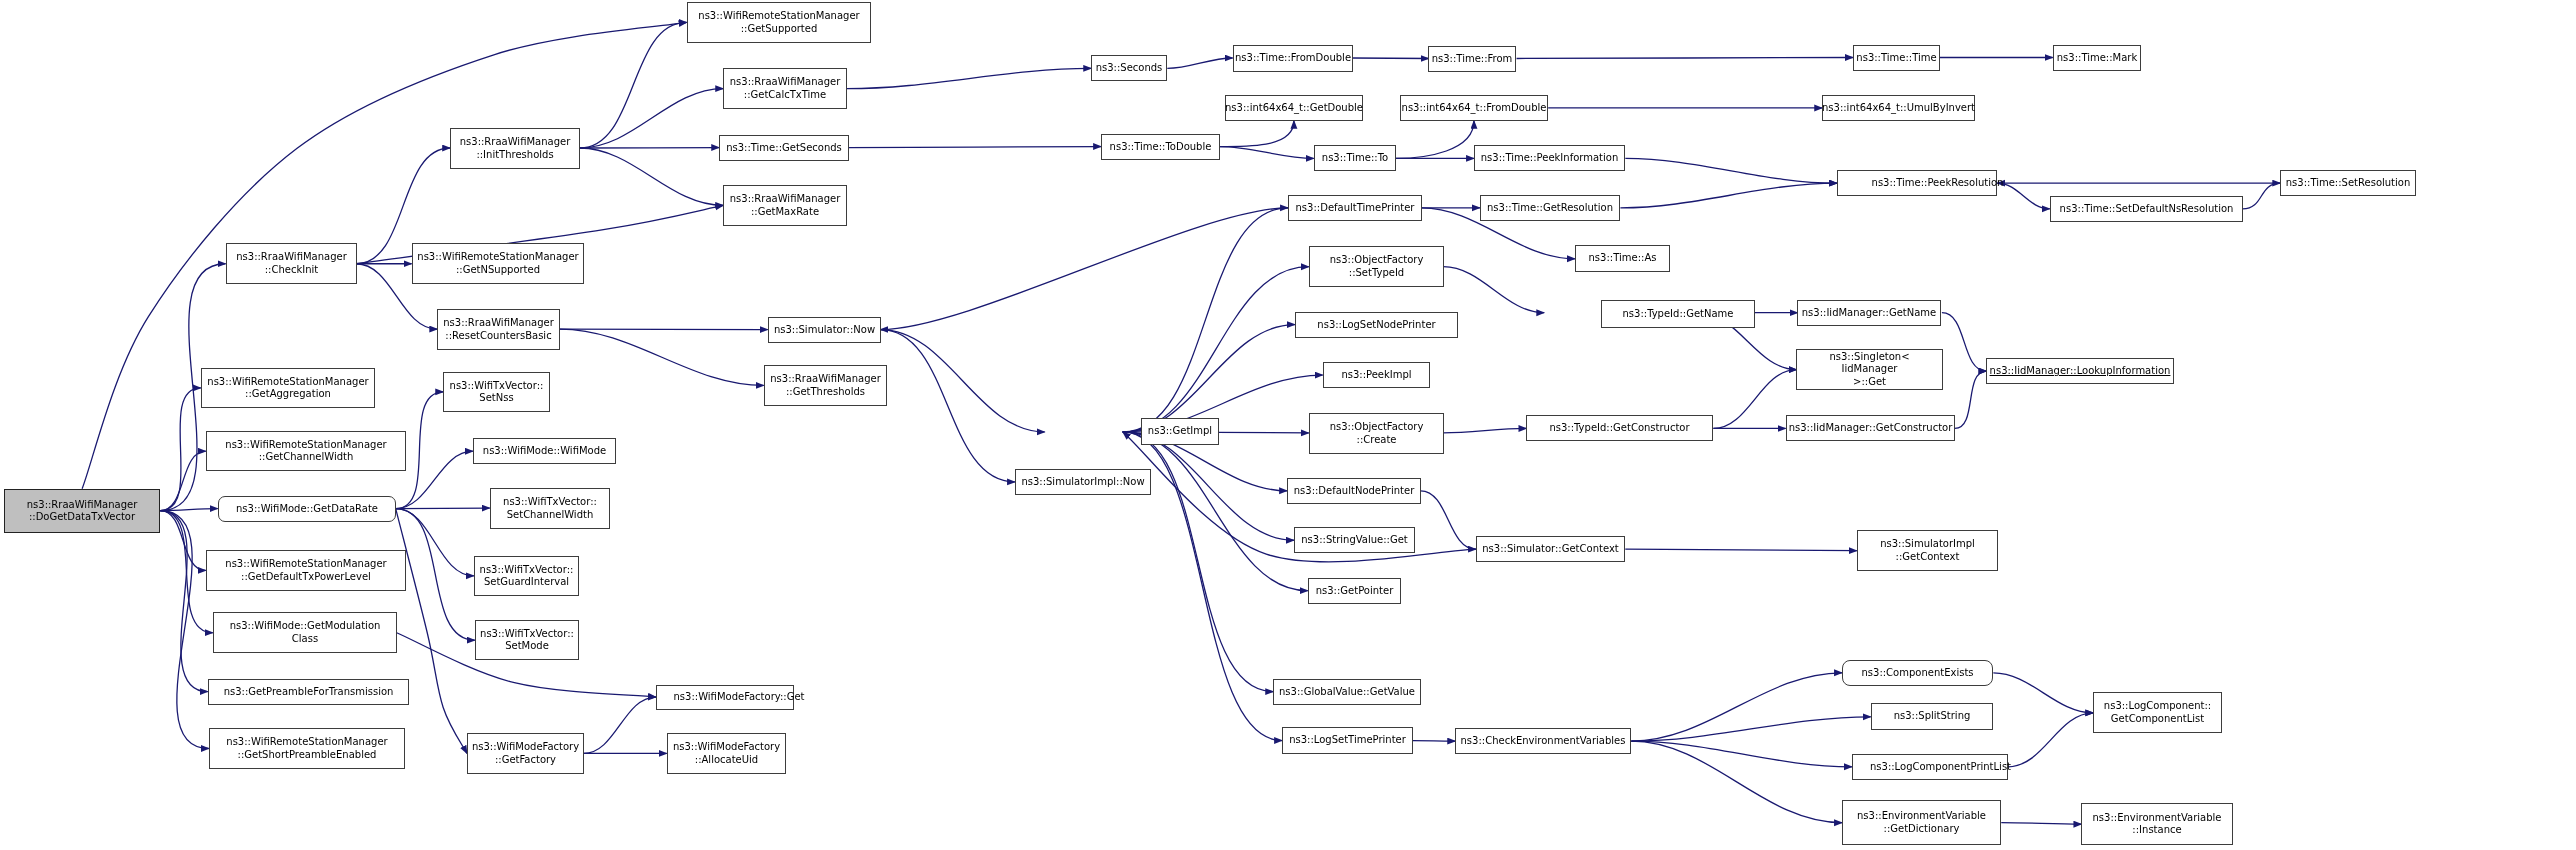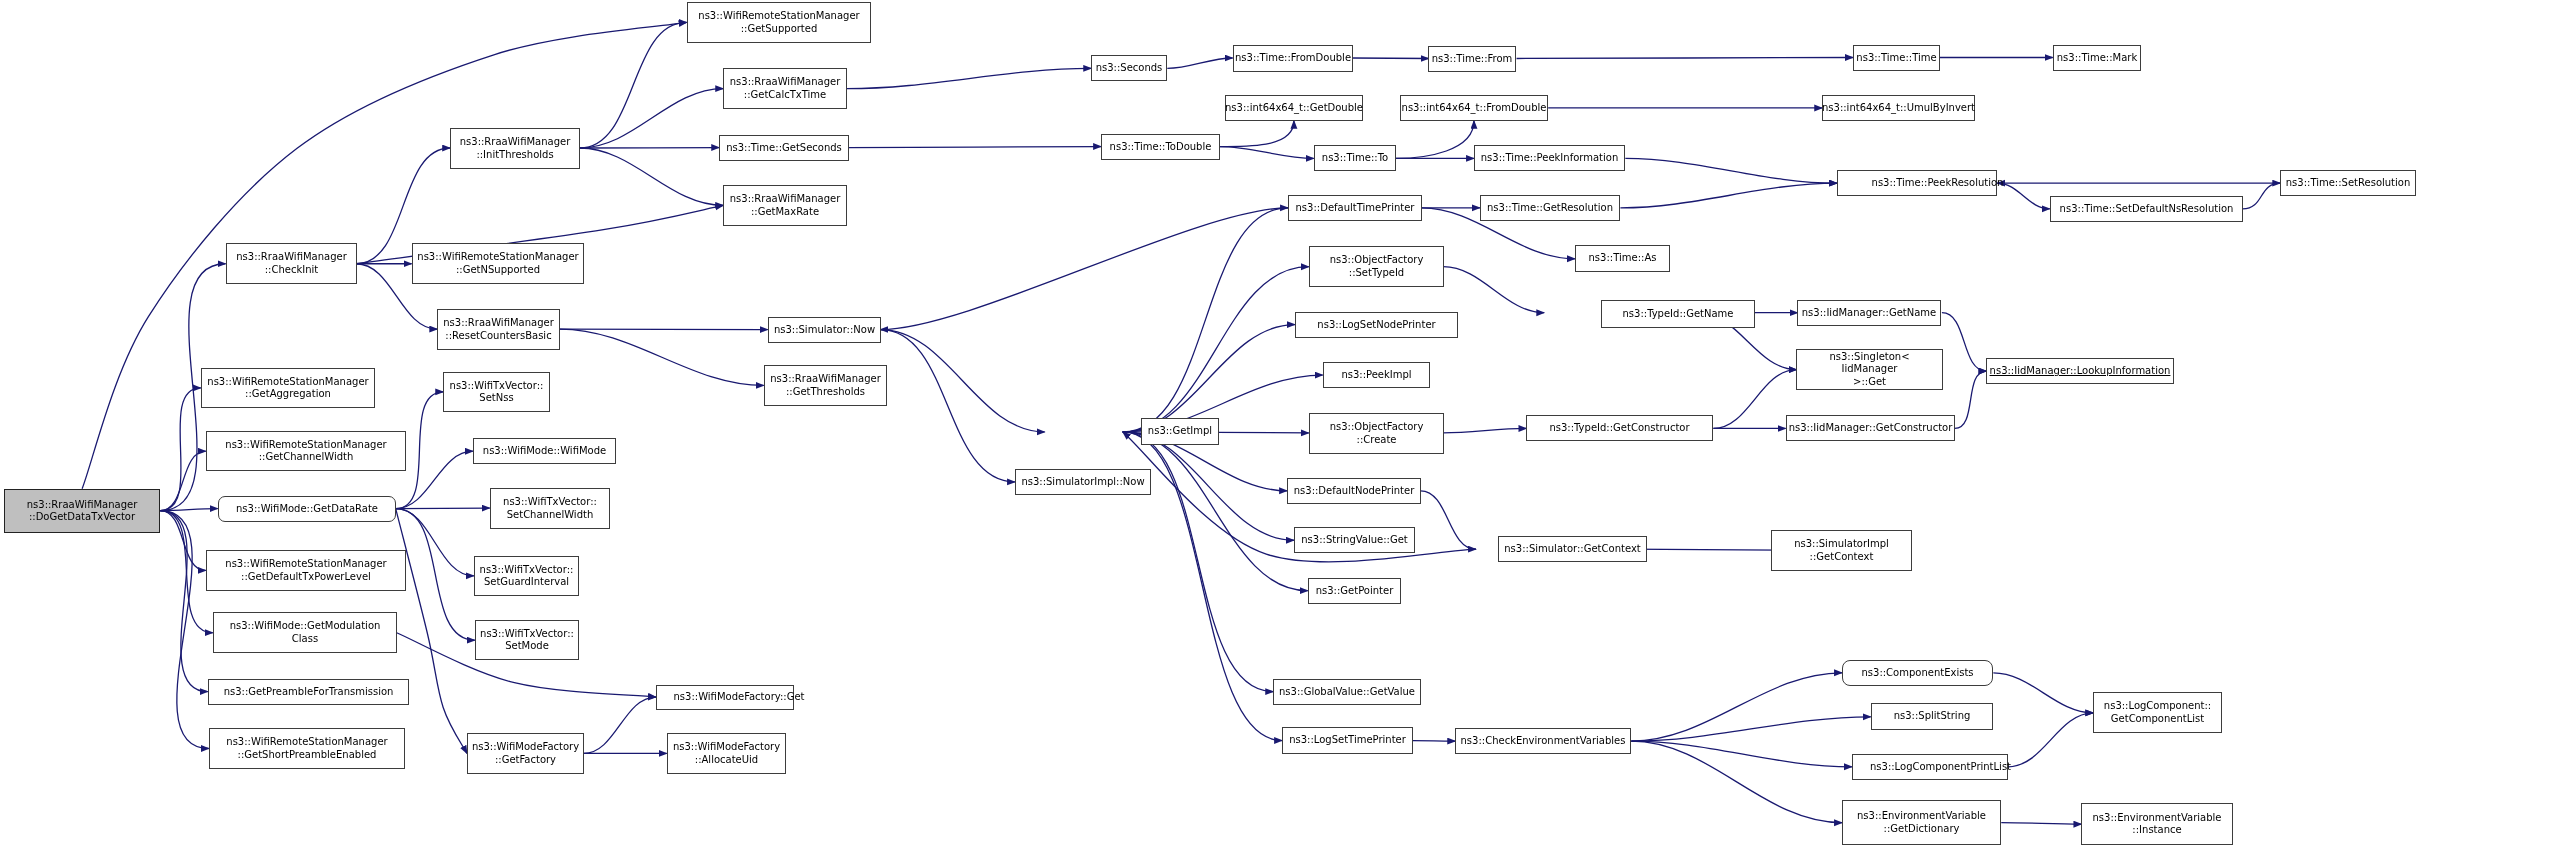--- a/index.html
+++ b/index.html
@@ -169,31 +169,31 @@
       <div class="node" style="left: 1294px; top: 527px; width: 121px; height: 26px;">ns3::StringValue::Get</div>
       <div class="node" style="left: 1308px; top: 578px; width: 93px; height: 26px;">ns3::GetPointer</div>
       <div class="node" style="left: 1273px; top: 679px; width: 148px; height: 26px;">ns3::GlobalValue::GetValue</div>
       <div class="node" style="left: 1282px; top: 727px; width: 131px; height: 27px;">ns3::LogSetTimePrinter</div>
       <div class="node" style="left: 1428px; top: 46px; width: 88px; height: 26px;">ns3::Time::From</div>
       <div class="node" style="left: 1400px; top: 95px; width: 148px; height: 26px;">ns3::int64x64_t::FromDouble</div>
       <div class="node" style="left: 1474px; top: 145px; width: 151px; height: 26px;">ns3::Time::PeekInformation</div>
       <div class="node" style="left: 1480px; top: 195px; width: 140px; height: 26px;">ns3::Time::GetResolution</div>
       <div class="node" style="left: 1601px; top: 300px; width: 154px; height: 28px;">ns3::TypeId::GetName</div>
       <div class="node" style="left: 1526px; top: 415px; width: 187px; height: 26px;">ns3::TypeId::GetConstructor</div>
-      <div class="node" style="left: 1476px; top: 536px; width: 149px; height: 26px; margin-left: 22px;">ns3::Simulator::GetContext</div>
+      <div class="node" style="left: 1476px; top: 536px; width: 149px; height: 26px;">ns3::Simulator::GetContext</div>
       <div class="node" style="left: 1455px; top: 728px; width: 176px; height: 26px;">ns3::CheckEnvironmentVariables</div>
       <div class="node" style="left: 1853px; top: 45px; width: 87px; height: 26px;">ns3::Time::Time</div>
       <div class="node" style="left: 1822px; top: 95px; width: 153px; height: 26px;">ns3::int64x64_t::UmulByInvert</div>
       <div class="node" style="left: 1837px; top: 170px; width: 160px; height: 26px; padding-left: 44px;">ns3::Time::PeekResolution</div>
       <div class="node" style="left: 2050px; top: 196px; width: 193px; height: 26px;">ns3::Time::SetDefaultNsResolution</div>
       <div class="node" style="left: 1797px; top: 300px; width: 144px; height: 26px;">ns3::IidManager::GetName</div>
       <div class="node" style="left: 1796px; top: 349px; width: 147px; height: 41px;">ns3::Singleton&lt; IidManager
 &gt;::Get</div>
       <div class="node" style="left: 1786px; top: 415px; width: 169px; height: 26px;">ns3::IidManager::GetConstructor</div>
-      <div class="node" style="left: 1771px; top: 530px; width: 141px; height: 41px; text-align: center;">ns3::SimulatorImpl
+      <div class="node" style="left: 1857px; top: 530px; width: 141px; height: 41px; text-align: center;">ns3::SimulatorImpl
 ::GetContext</div>
       <div class="node" style="left: 1842px; top: 660px; width: 151px; height: 26px; border-radius: 8px;">ns3::ComponentExists</div>
       <div class="node" style="left: 1871px; top: 703px; width: 122px; height: 27px;">ns3::SplitString</div>
       <div class="node" style="left: 1852px; top: 754px; width: 156px; height: 26px; padding-left: 24px;">ns3::LogComponentPrintList</div>
       <div class="node" style="left: 1842px; top: 800px; width: 159px; height: 45px;">ns3::EnvironmentVariable
 ::GetDictionary</div>
       <div class="node" style="left: 2053px; top: 45px; width: 88px; height: 26px;">ns3::Time::Mark</div>
       <div class="node" style="left: 2280px; top: 170px; width: 136px; height: 26px;">ns3::Time::SetResolution</div>
       <div class="node" style="left: 1986px; top: 358px; width: 188px; height: 26px; text-decoration: underline;">ns3::IidManager::LookupInformation</div>
       <div class="node" style="left: 2093px; top: 692px; width: 129px; height: 41px;">ns3::LogComponent::

